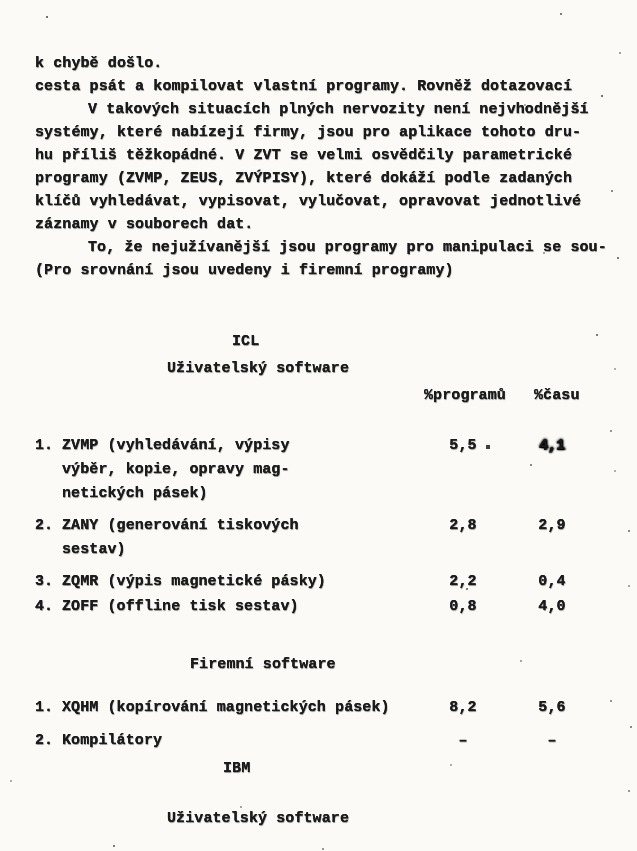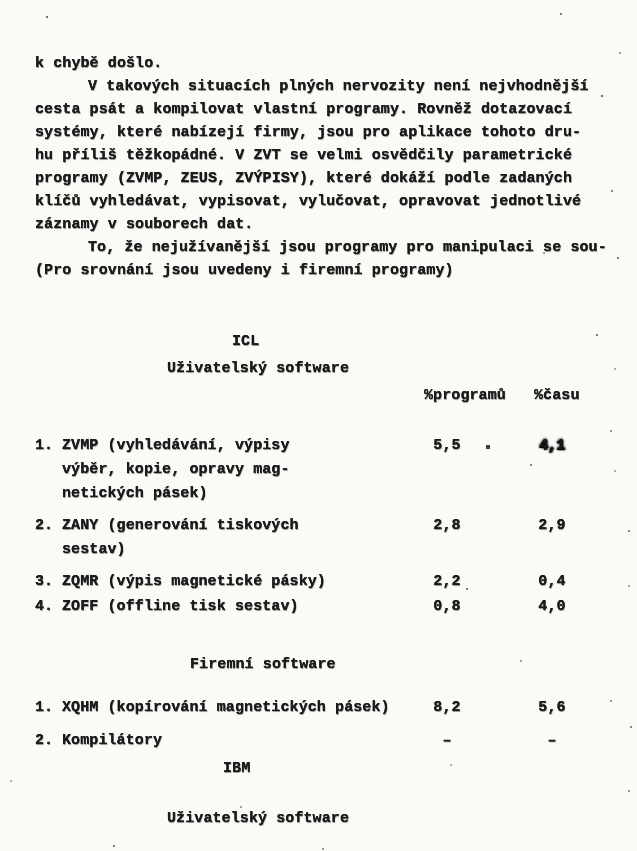--- a/index.html
+++ b/index.html
@@ -41,21 +41,21 @@
   .colhead.c1 { left: 424px; }
   .colhead.c2 { left: 534px; }
 
   .trow { position: absolute; left: 0; width: 637px; line-height: 24px; }
   .trow .num { position: absolute; left: 35px; top: 0; }
   .trow .nm  { position: absolute; left: 62px; }
   .trow .l0  { top: 0; }
   .trow .l1  { top: 24px; }
   .trow .l2  { top: 48px; }
   .trow .val { position: absolute; top: 0; width: 58px; text-align: center; }
-  .trow .v1  { left: 418px; }
+  .trow .v1  { left: 434px; }
   .trow .v2  { left: 523px; }
 
   .r-icl-0 { top: 434px; }
   .r-icl-1 { top: 514px; }
   .r-icl-2 { top: 570px; }
   .r-icl-3 { top: 595px; }
   .r-fir-0 { top: 696px; }
   .r-fir-1 { top: 729px; }
 
   
@@ -99,22 +99,22 @@
 </style>
 </head>
 <body>
 
 <div class="page">
 
   <div class="speckles"></div>
 
   <div class="body-text">
     <div class="line">k chybě došlo.</div>
+    <div class="line">cesta psát a kompilovat vlastní programy. Rovněž dotazovací</div>
     <div class="line indent">V takových situacích plných nervozity není nejvhodnější</div>
-    <div class="line">cesta psát a kompilovat vlastní programy. Rovněž dotazovací</div>
     <div class="line">systémy, které nabízejí firmy, jsou pro aplikace tohoto dru-</div>
     <div class="line">hu příliš těžkopádné. V ZVT se velmi osvědčily parametrické</div>
     <div class="line">programy (ZVMP, ZEUS, ZVÝPISY), které dokáží podle zadaných</div>
     <div class="line">klíčů vyhledávat, vypisovat, vylučovat, opravovat jednotlivé</div>
     <div class="line">záznamy v souborech dat.</div>
     <div class="line indent">To, že nejužívanější jsou programy pro manipulaci se sou-</div>
     <div class="line">(Pro srovnání jsou uvedeny i firemní programy)</div>
   </div>
 
   <div class="heading icl-title">ICL</div>

